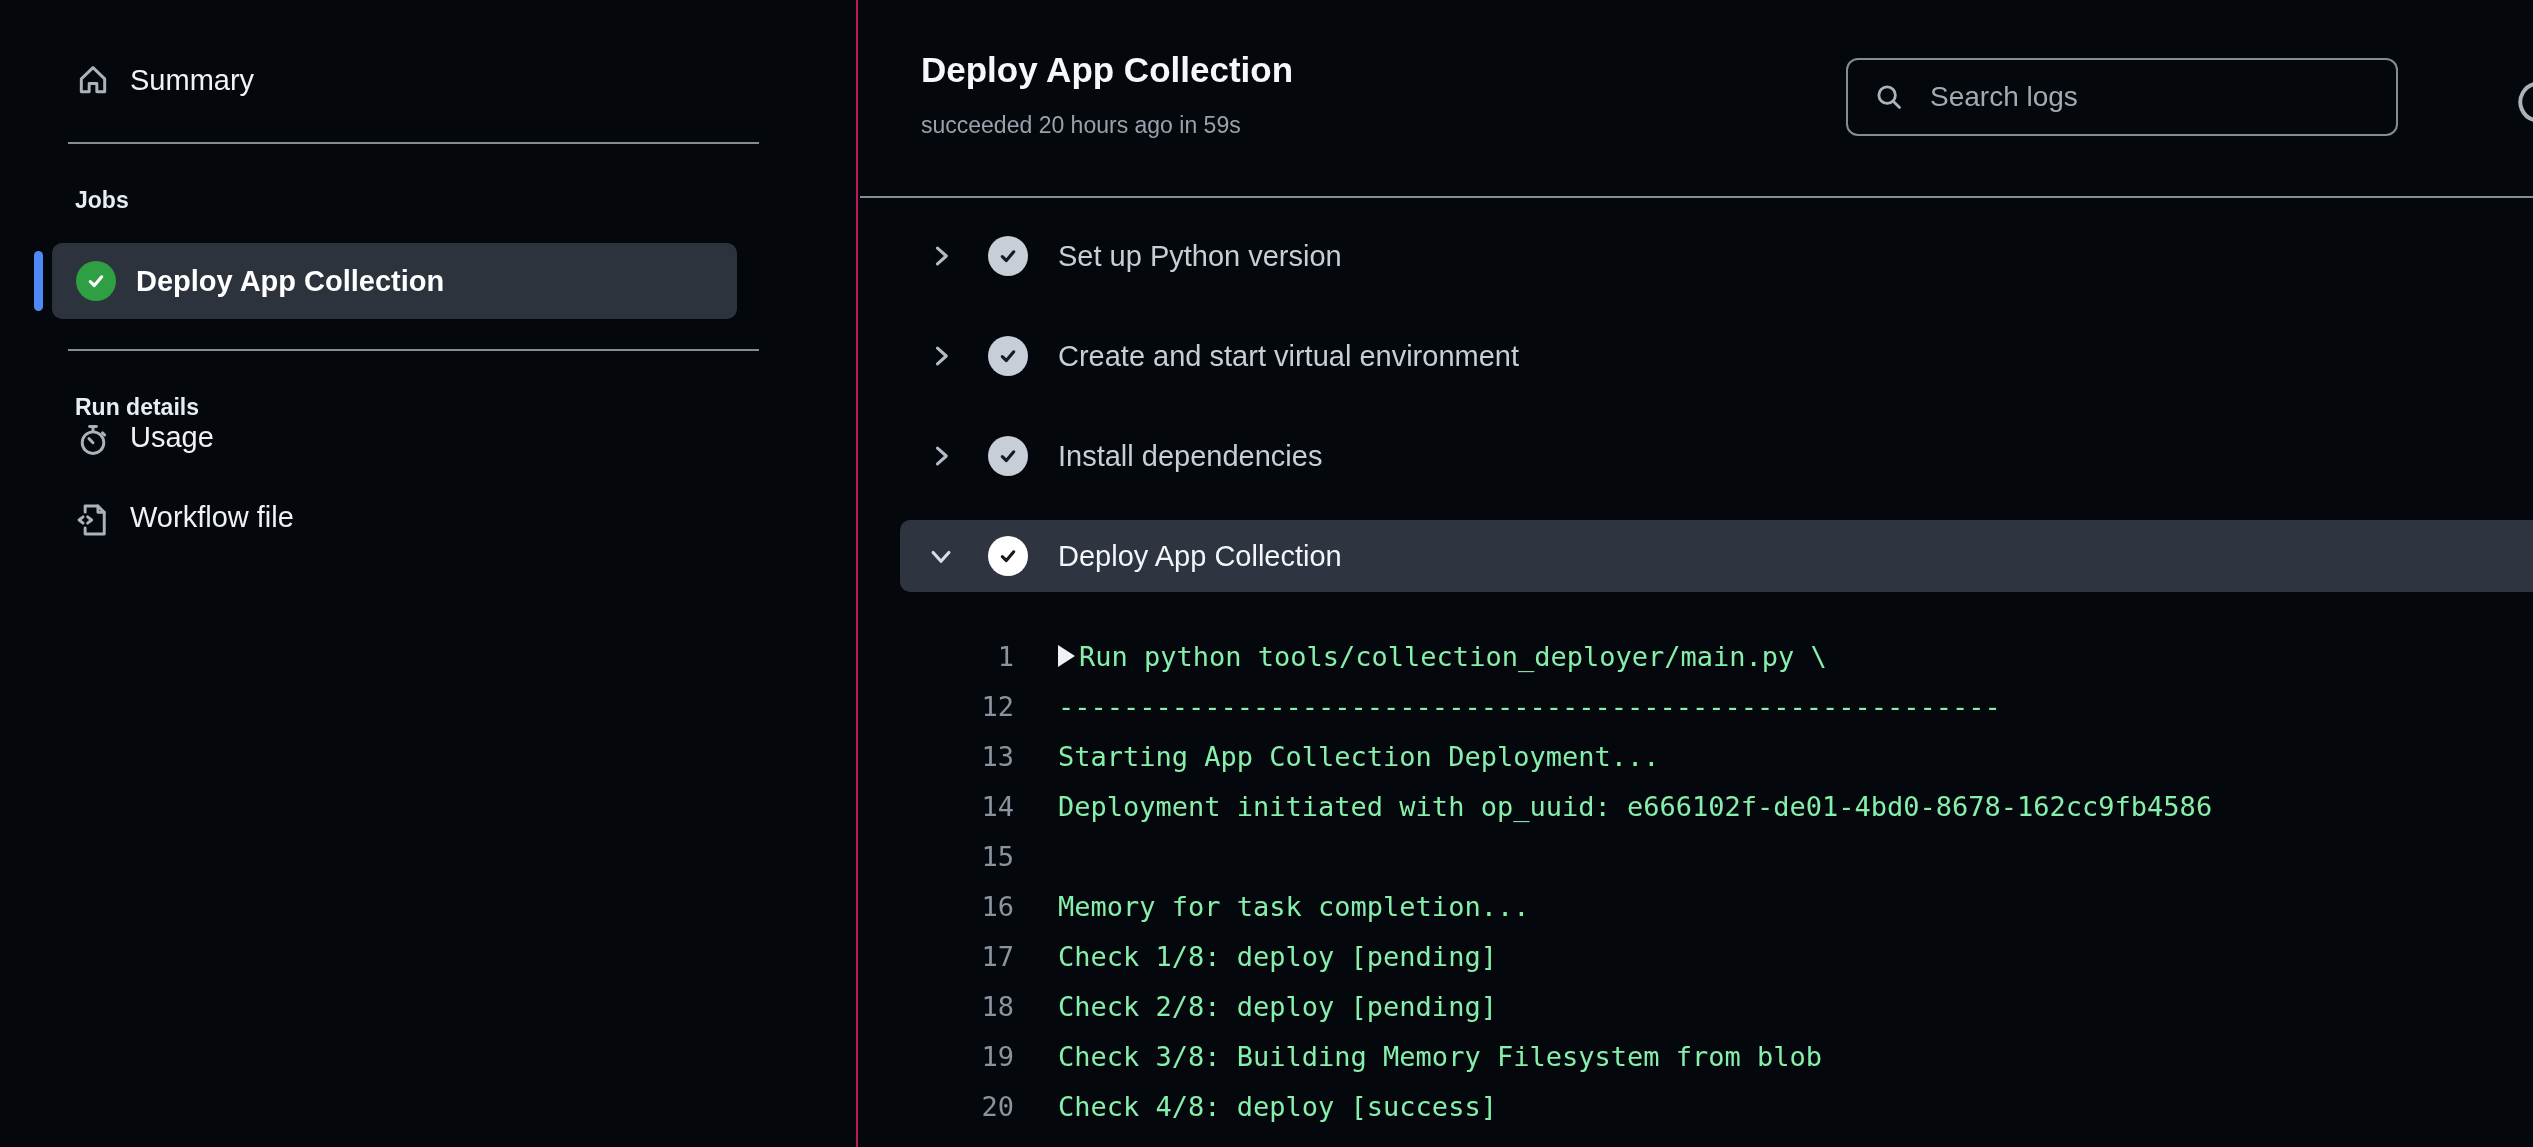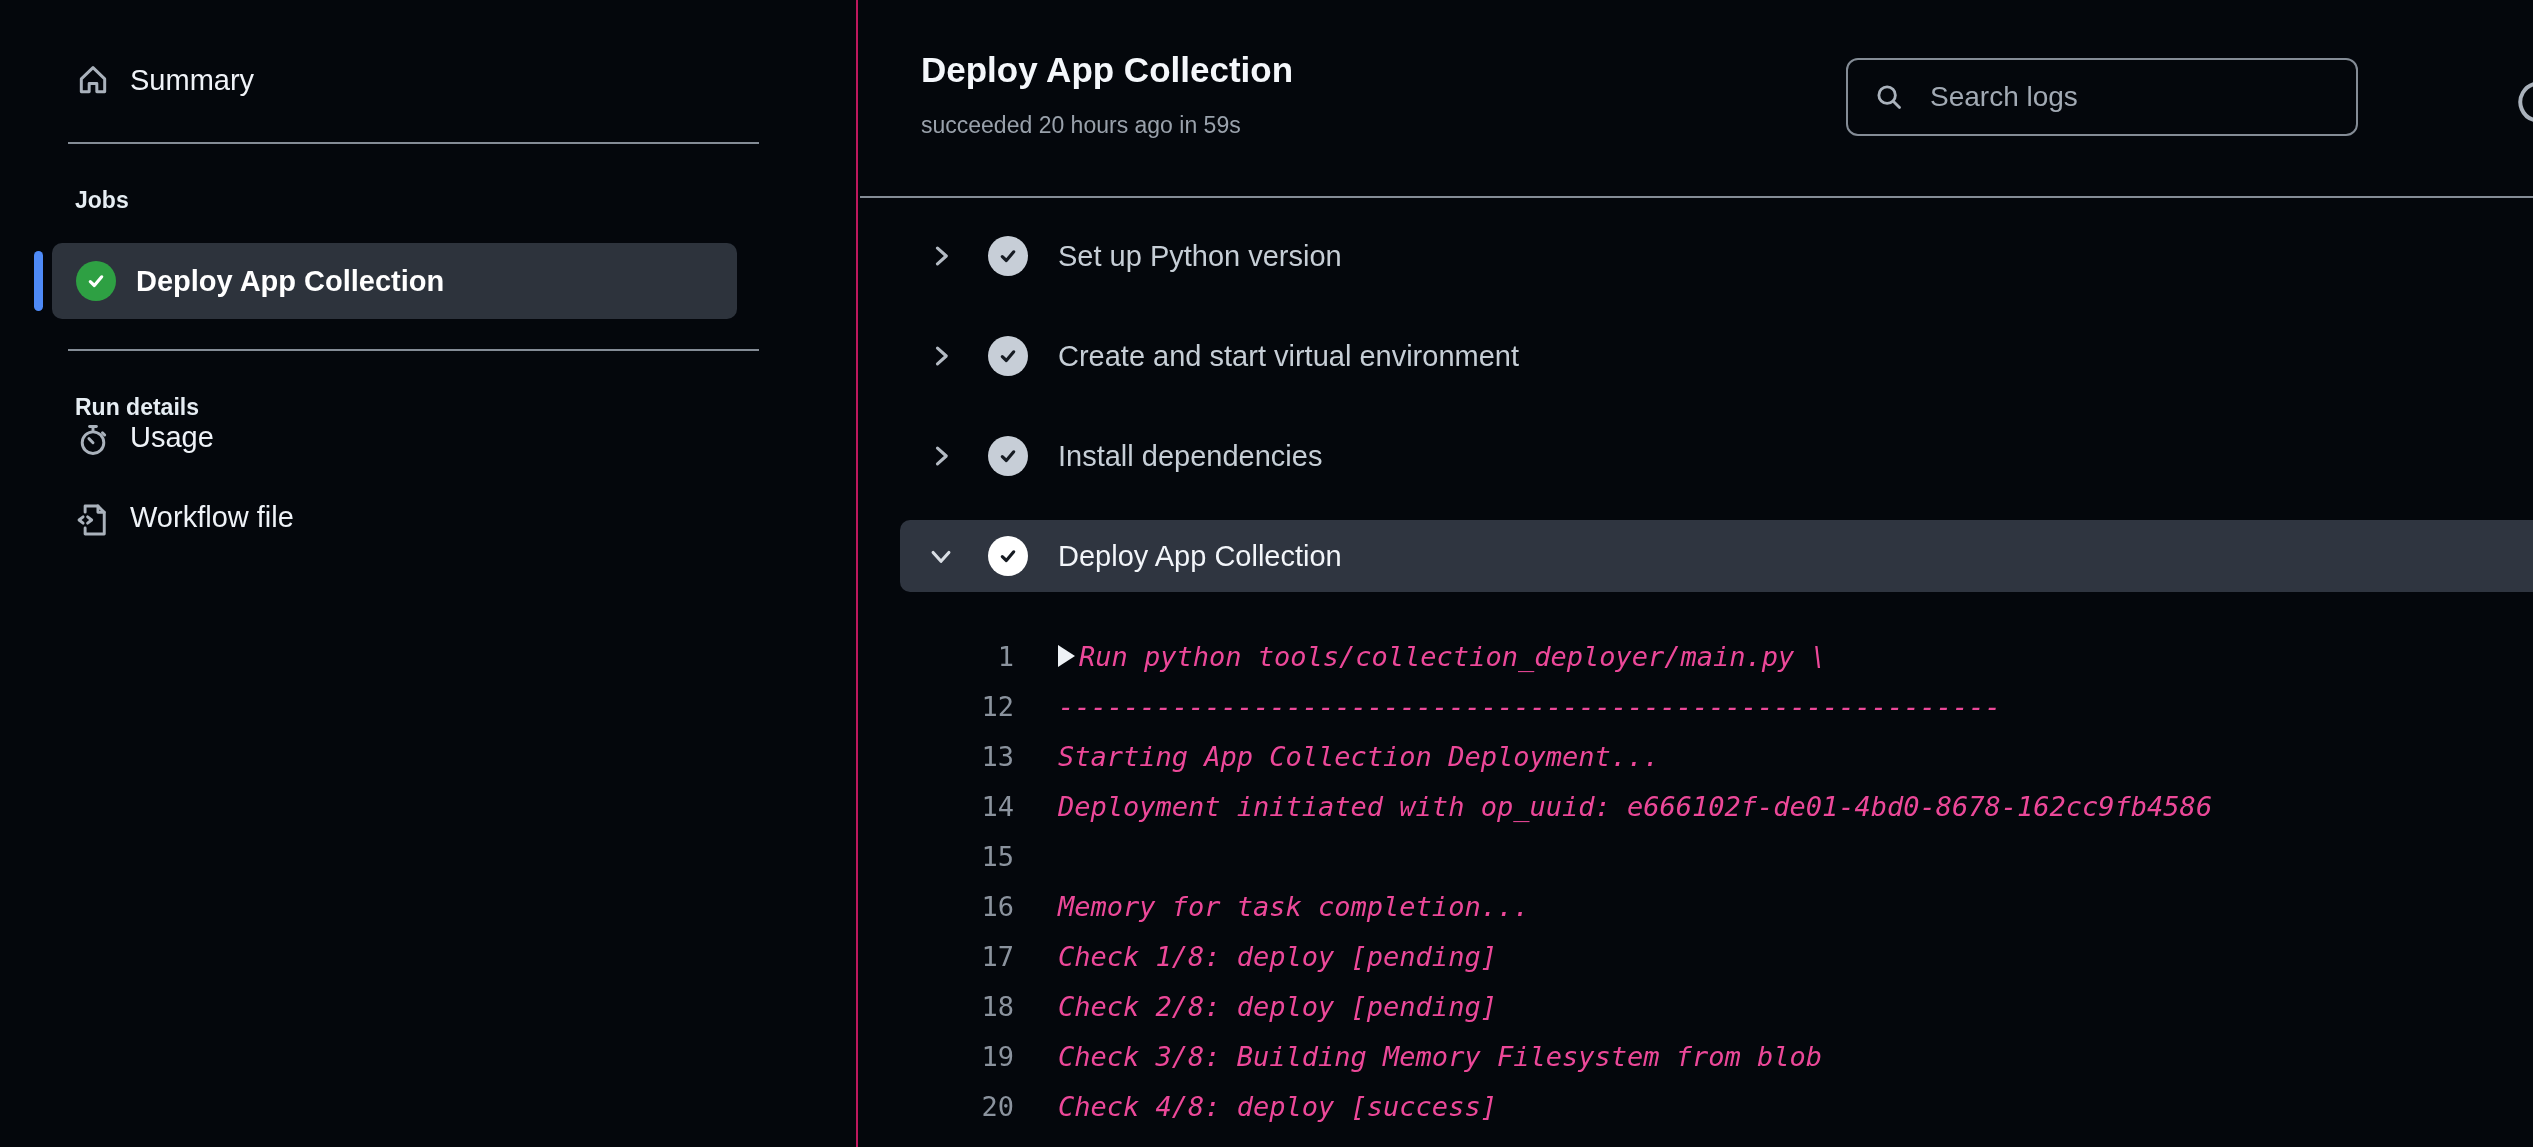--- a/index.html
+++ b/index.html
@@ -52,21 +52,21 @@
   .run-item .label { font-size: 29px; color: #eef2f7; }
   .run-item:first-of-type { margin-top: 25px; }
   .side-icon { width: 38px; height: 38px; flex: none; display: flex; align-items: center; justify-content: center; }
 
   
   .main { position: absolute; left: 860px; top: 0; right: 0; height: 100%; }
   .main-header { position: relative; height: 198px; border-bottom: 2px solid #848c96; }
   .page-title { position: absolute; left: 61px; top: 50px; font-size: 35px; font-weight: 700; color: #f4f7fb; }
   .page-subtitle { position: absolute; left: 61px; top: 112px; font-size: 23px; color: #99a1ab; }
   .search-box {
-    position: absolute; left: 986px; top: 58px; width: 512px; height: 78px;
+    position: absolute; left: 986px; top: 58px; width: 552px; height: 78px;
     border: 2px solid #848c96; border-radius: 12px; background: transparent;
     display: flex; align-items: center; gap: 26px; padding-left: 26px;
   }
   .search-box input {
     background: transparent; border: none; outline: none;
     font-family: "Liberation Sans", sans-serif;
     font-size: 28px; color: #e8edf3; width: 480px;
   }
   .search-box input::placeholder { color: #a2aab4; opacity: 1; }
   .refresh-clip {
@@ -84,21 +84,21 @@
   }
   .step-chevron { position: absolute; left: 67px; width: 28px; height: 28px; z-index: 1; }
   .step-row .circle { position: absolute; left: 128px; z-index: 1; }
   .step-label { position: absolute; left: 198px; font-size: 29px; color: #c6ced6; z-index: 1; }
   .step-row.expanded .step-label { color: #f2f5f9; }
 
   
   .log { margin-top: 25px; font-family: "DejaVu Sans Mono", monospace; font-size: 27px; }
   .log-line { height: 50px; display: flex; align-items: center; }
   .log-num { width: 154px; text-align: right; color: #8b939e; flex: none; cursor: pointer; }
-  .log-text { margin-left: 44px; color: #ec4899; white-space: pre; display: flex; align-items: center; font-style: italic; }
+  .log-text { margin-left: 44px; color: #86efac; white-space: pre; display: flex; align-items: center; }
   .run-tri {
     width: 0; height: 0; display: inline-block;
     border-left: 17px solid #eef2f6;
     border-top: 11px solid transparent;
     border-bottom: 11px solid transparent;
     margin-right: 4px;
   }
 </style>
 </head>
 <body>

